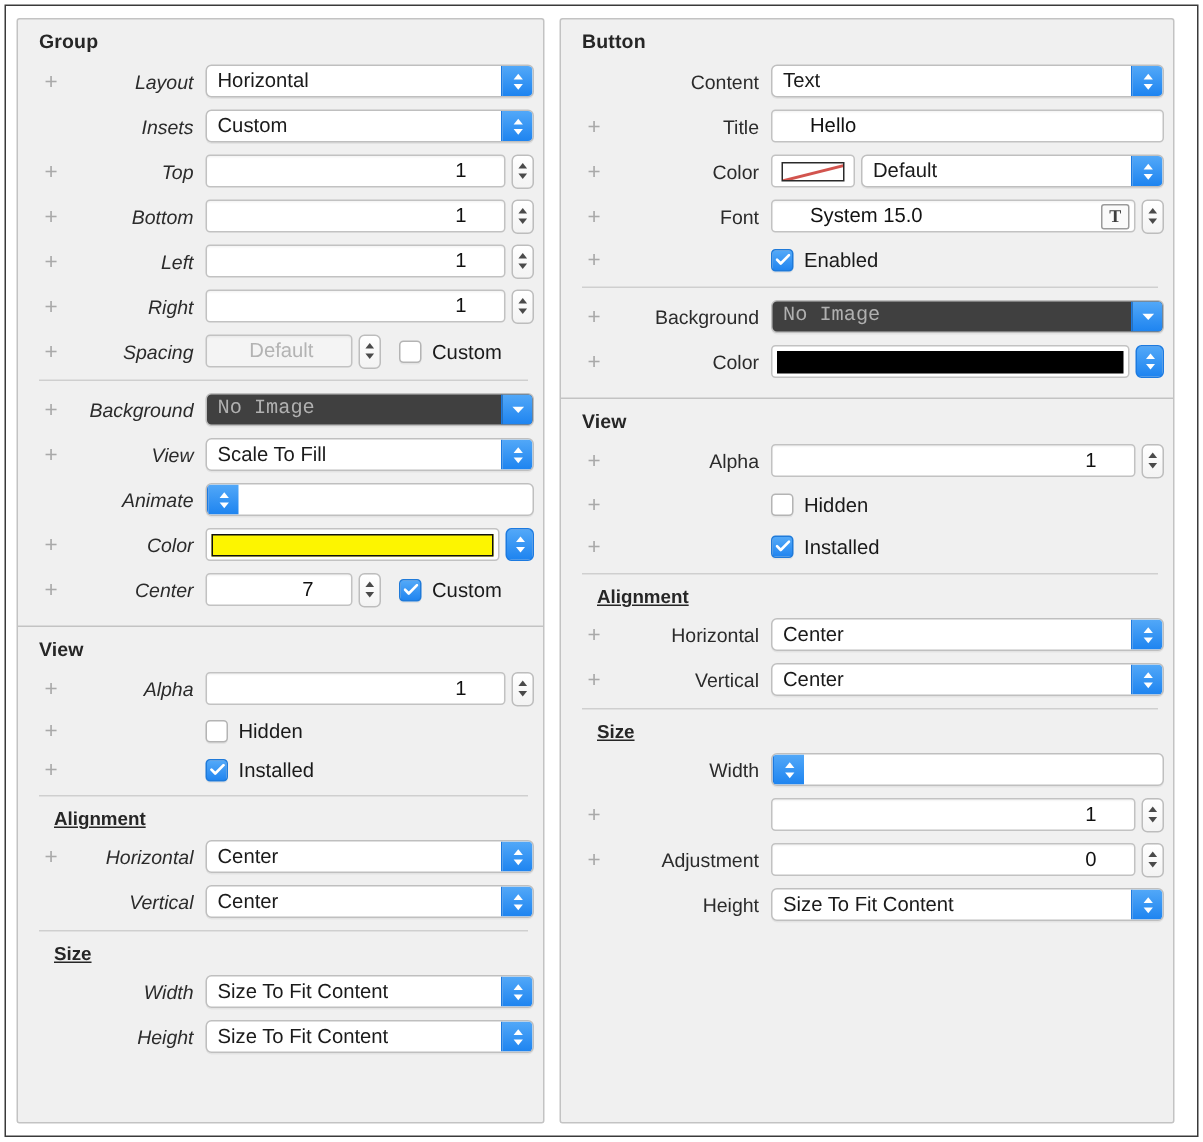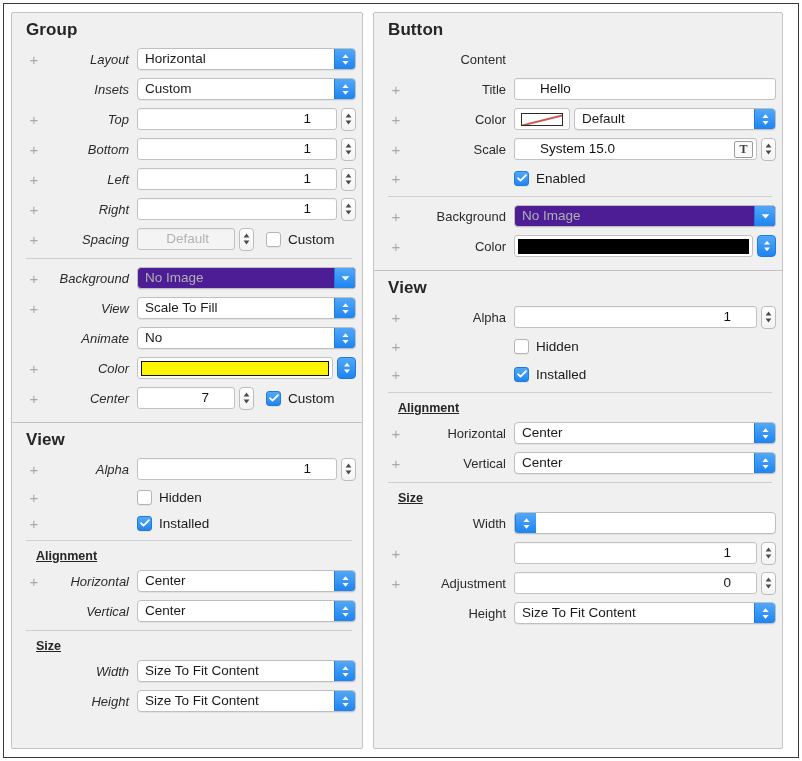--- a/index.html
+++ b/index.html
@@ -23,21 +23,21 @@
     background:#f0f0f0;
     border:1px solid #c3c3c3;
     border-radius:2px;
     position:relative;
     overflow:hidden;
   }
   .panel-left  { width:352px; }
   .panel-right { width:410px; }
 
   .section-title {
-    font-size:17px; font-weight:bold; color:#262626;
+    font-size:13px; font-weight:bold; color:#262626;
     padding:7px 0 4px 14px; letter-spacing:0.1px;
   }
   .sub-title {
     font-size:12.5px; font-weight:bold; color:#262626;
     padding:4px 0 3px 24px;
     text-decoration:underline;
   }
   .divider { height:1px; background:#cfcfcf; margin:4px 10px 4px 14px; }
   .panel-sep { height:1px; background:#c3c3c3; margin:5px 0 0 0; }
 
@@ -68,21 +68,21 @@
     overflow:hidden;
   }
   .combo .val {
     flex:1; min-width:0;
     font-size:13.5px; color:#1a1a1a;
     padding:0 5px 0 7px;
     white-space:nowrap; overflow:hidden; text-overflow:ellipsis;
     line-height:20px;
   }
   .combo .val.placeholder { color:#b0b0b0; }
-  .combo.disabled { background:#4c1d95; }
+  .combo.disabled { background:#404040;font-family:Liberation Mono, monospace; }
   .arrowbox {
     width:21px; min-width:21px; height:100%;
     background:linear-gradient(#52a8f8,#1e84f0);
     display:flex; flex-direction:column; align-items:center; justify-content:center;
     border-left:1px solid #1c7ae0;
   }
   .arrowbox svg { display:block; }
 
   
   .field {
@@ -329,21 +329,20 @@
           </span>
         </div>
       </div>
     </div>
 
     <div class="row">
       <span class="plus blank">+</span>
       <span class="label lbl-l">Animate</span>
       <div class="ctrl">
         <div class="combo">
-          <span class="val">No</span>
           <span class="arrowbox">
             <svg width="9" height="13" viewBox="0 0 9 13">
                 <path d="M4.5 1.2L7.6 5H1.4z" fill="#fff"></path>
                 <path d="M4.5 11.8L1.4 8h6.2z" fill="#fff"></path>
               </svg>
           </span>
         </div>
       </div>
     </div>
 
@@ -512,20 +511,31 @@
 
   </div>
 
   <div class="panel panel-right">
 
     <div class="section-title">Button</div>
 
     <div class="row">
       <span class="plus blank">+</span>
       <span class="label lbl-r">Content</span>
+      <div class="ctrl">
+        <div class="combo">
+          <span class="val">Text</span>
+          <span class="arrowbox">
+            <svg width="9" height="13" viewBox="0 0 9 13">
+                <path d="M4.5 1.2L7.6 5H1.4z" fill="#fff"></path>
+                <path d="M4.5 11.8L1.4 8h6.2z" fill="#fff"></path>
+              </svg>
+          </span>
+        </div>
+      </div>
     </div>
 
     <div class="row">
       <span class="plus">+</span>
       <span class="label lbl-r">Title</span>
       <div class="ctrl">
         <div class="field left">
           <span class="fv">Hello</span>
         </div>
       </div>
@@ -547,21 +557,21 @@
                 <path d="M4.5 1.2L7.6 5H1.4z" fill="#fff"></path>
                 <path d="M4.5 11.8L1.4 8h6.2z" fill="#fff"></path>
               </svg>
           </span>
         </div>
       </div>
     </div>
 
     <div class="row">
       <span class="plus">+</span>
-      <span class="label lbl-r">Scale</span>
+      <span class="label lbl-r">Font</span>
       <div class="ctrl">
         <div class="field left">
           <span class="fv">System 15.0</span>
           <span class="tbtn">T</span>
         </div>
         <span class="stepper">
           <svg width="7" height="5" viewBox="0 0 7 5">
               <path d="M3.5 0.6L6.4 4.4H0.6z" fill="#4a4a4a"></path>
             </svg>
           <svg width="7" height="5" viewBox="0 0 7 5">

